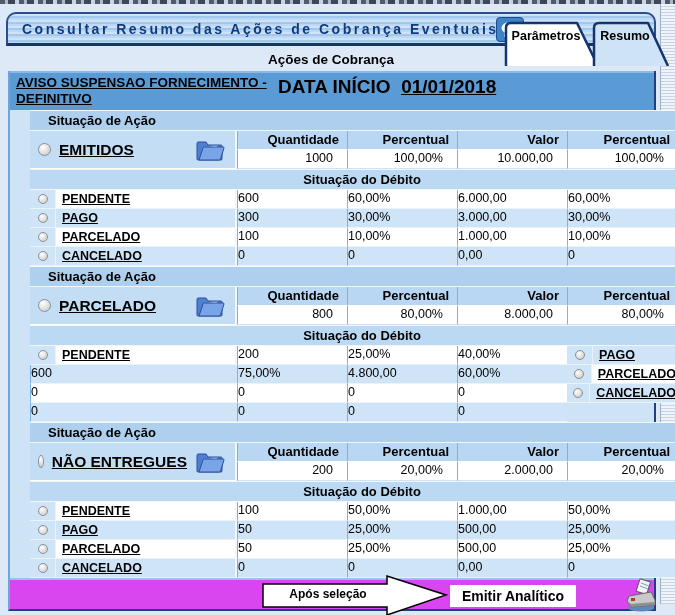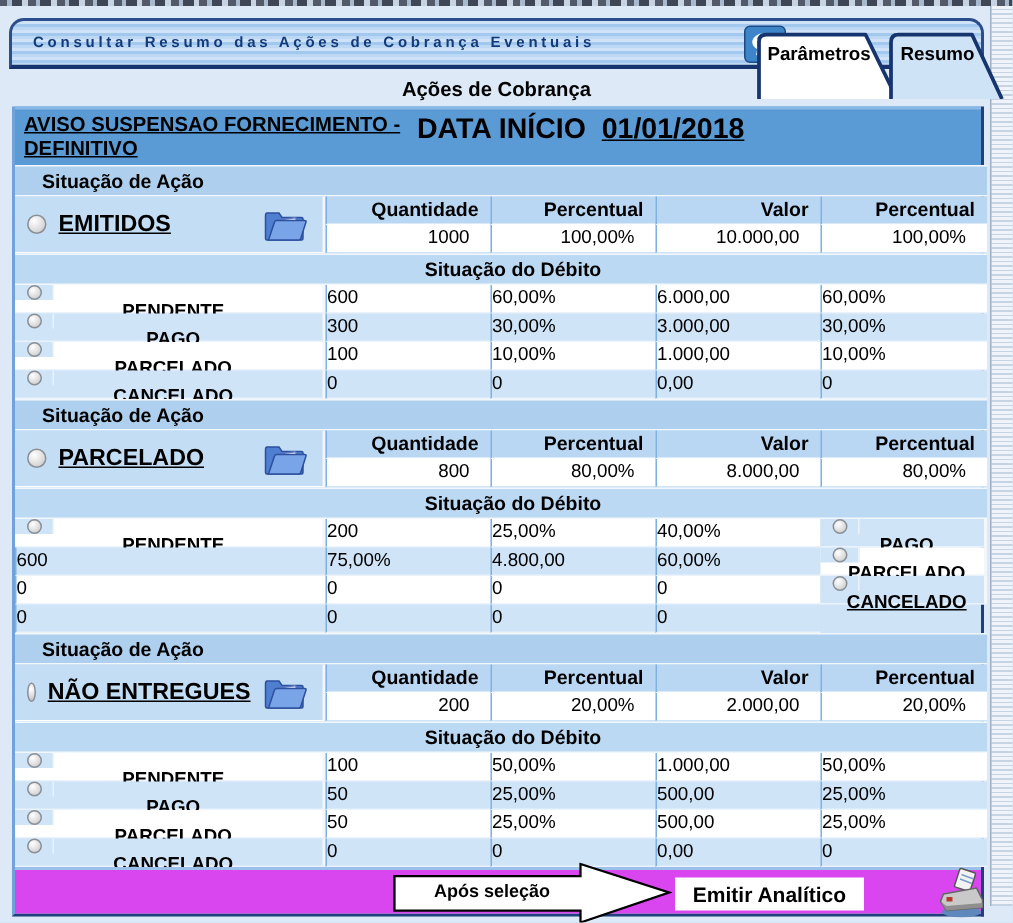--- a/index.html
+++ b/index.html
@@ -29,21 +29,21 @@
   
   .titlebar-row{ position:relative; margin:8px 20px 0 6px; height:34px; z-index:5; }
   .titlebar{
     height:34px; width:650px;
     border:2px solid #2b4d8c; border-bottom:3px solid #16356e;
     border-radius:10px 10px 0 0;
     background:repeating-linear-gradient(180deg,#cfe2f7 0 2px,#a3c8ee 2px 4px,#bcd8f4 4px 6px);
     display:flex; align-items:center; padding-left:14px;
   }
   .titlebar-text{
-    color:#123a7a; font-weight:bold; font-size:10px; letter-spacing:2.5px;
+    color:#123a7a; font-weight:bold; font-size:14px; letter-spacing:2.5px;
     white-space:nowrap;
   }
   .chat-icon{
     position:absolute; left:490px; top:5px; width:28px; height:25px;
     background:#3d85c8; border:1px solid #1f4a86; border-radius:4px;
     display:flex; align-items:center; justify-content:center; cursor:pointer;
   }
   .tab{ position:absolute; top:8px; width:96px; height:46px; }
   .tab-parametros{ left:498px; }
   .tab-resumo{ left:586px; width:78px; }
@@ -69,21 +69,21 @@
     display:flex; background:#5b9bd5; padding:2px 4px 3px 6px; min-height:35px;
     border-top:2px solid #8ab8e8;
   }
   .action-name{
     width:262px; font-weight:bold; font-size:13.5px; line-height:1.2;
     text-decoration:underline; cursor:pointer;
   }
   .dates{ display:flex; gap:22px; font-weight:bold; font-size:19px; padding-top:1px; white-space:nowrap; }
   .date-val{ text-decoration:underline; }
 
-  .grid{ display:grid; grid-template-columns:207px 110px 110px 110px 111px; }
+  .grid{ display:grid; grid-template-columns:207px 110px 110px 110px 111px;margin-left:20px; }
   .band{
     grid-column:1 / -1; background:#aed0ee; font-weight:bold; font-size:13px;
     padding:2px 0 2px 18px; border-bottom:1px solid #f2f7fc; border-top:1px solid #f2f7fc;
   }
   .band.debito{ text-align:center; padding-left:16px; background:#bcd9f3; }
 
   .sec-label{
     grid-row:span 2; background:#c3ddf5; display:flex; align-items:center;
     padding:0 10px 0 8px; gap:8px; border-right:2px solid #f2f7fc; border-bottom:1px solid #fff;
   }
@@ -97,21 +97,21 @@
     padding:1px 8px 1px 0; height:19px;
     border-left:1px solid #7fb0e2; border-bottom:1px solid #fdfeff;
   }
   .vcell{
     background:#fff; font-size:12.5px; text-align:right; padding:1px 14px 1px 0; height:19px;
     border-left:1px solid #7fb0e2; border-bottom:1px solid #cfe3f7;
   }
 
   .dlabel{
     display:flex; align-items:center; height:19px;
-    border-right:2px solid #f2f7fc; border-bottom:1px solid #eaf2fb;flex-direction:column;
+    border-right:2px solid #f2f7fc; border-bottom:1px solid #eaf2fb;
   }
   .radio-strip{
     width:26px; align-self:stretch; background:#cfe4f7; display:flex;
     align-items:center; justify-content:center; border-right:1px solid #eaf2fb;
   }
   .row-link{
     font-weight:bold; font-size:12.5px; text-decoration:underline; cursor:pointer; padding-left:6px;
   }
   .ncell{
     font-size:12.5px; text-align:left; padding:1px 14px 0 0; height:19px;

